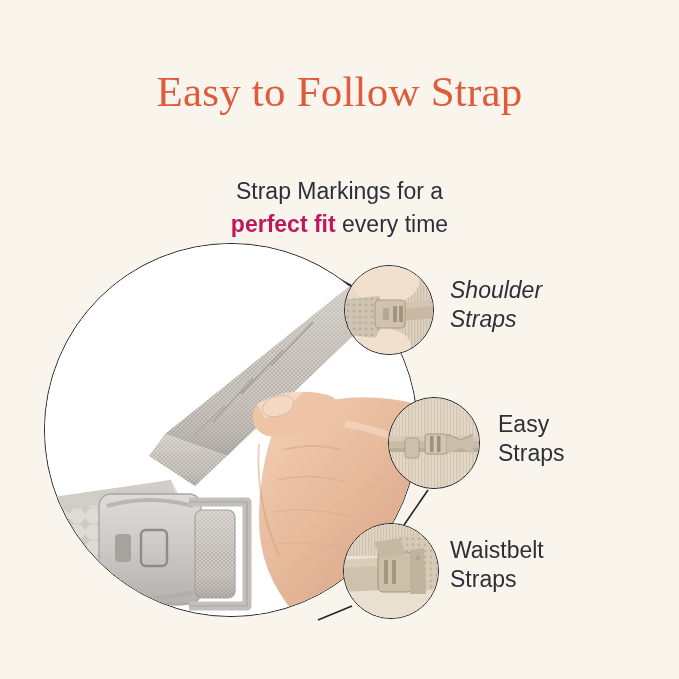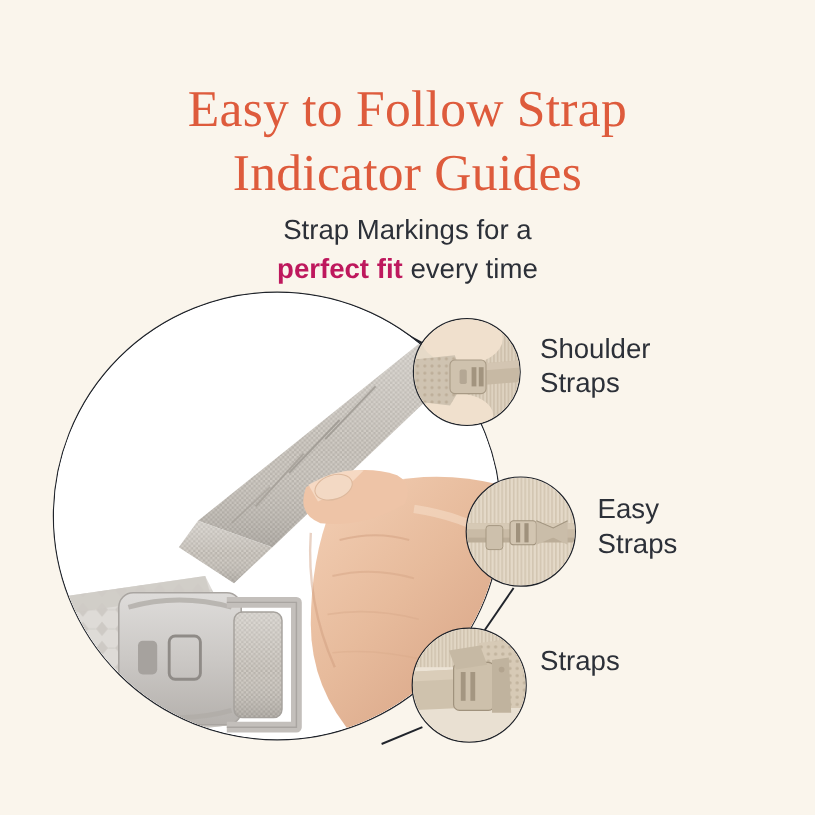--- a/index.html
+++ b/index.html
@@ -105,32 +105,31 @@
   .label {
     position: absolute;
     font-family: "Liberation Sans", sans-serif;
     font-size: 23px;
     line-height: 29px;
     color: #2c3038;
     font-weight: 400;
     white-space: nowrap;
   }
   .label .ln { display: block; }
-  .l-shoulder { left: 450px; top: 48px; }
+  .l-shoulder { left: 450px; top: 48px; font-style: italic; }
   .l-back     { left: 498px; top: 182px; }
   .l-waist    { left: 450px; top: 308px; }
 </style>
 </head>
 <body>
 
 <div id="stage">
 
   <h1 class="title">
     <span class="ln">Easy to Follow Strap</span>
-    <span class="ln">Indicator Guides</span>
   </h1>
 
   <p class="subtitle">
     <span class="ln">Strap Markings for a</span>
     <span class="ln"><b>perfect fit</b><span> every time</span></span>
   </p>
 
   <div class="figure">
 
     <svg class="lines" viewBox="0 0 679 420" width="679" height="420">
@@ -368,17 +367,18 @@
       <span class="ln">Shoulder</span>
       <span class="ln">Straps</span>
     </div>
 
     <div class="label l-back">
       <span class="ln">Easy</span>
       <span class="ln">Straps</span>
     </div>
 
     <div class="label l-waist">
+      <span class="ln">Waistbelt</span>
       <span class="ln">Straps</span>
     </div>
 
   </div>
 </div>
 
 </body></html>

